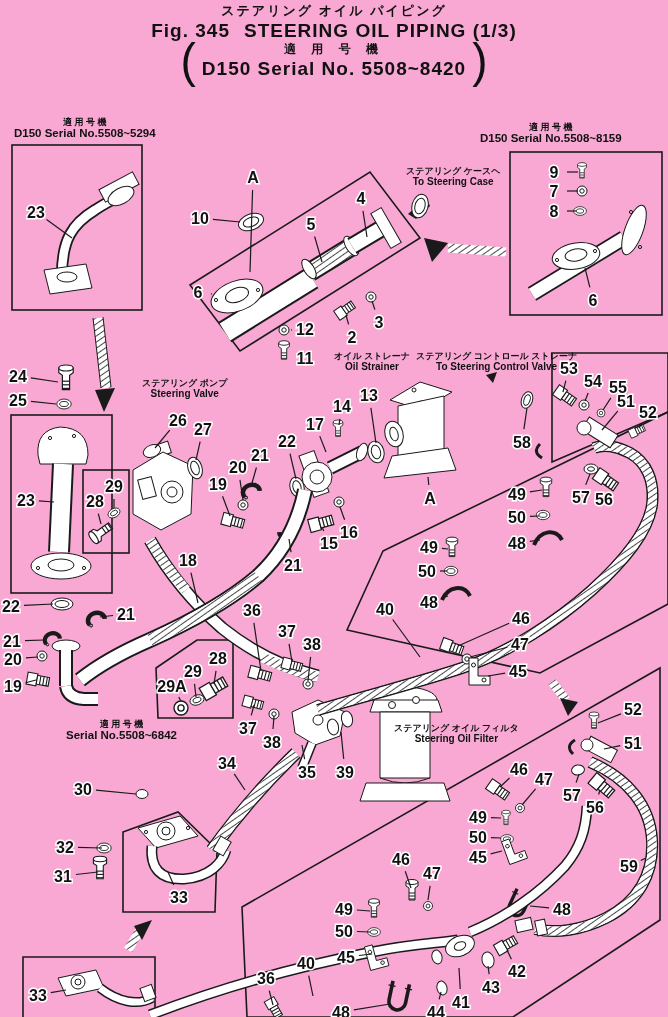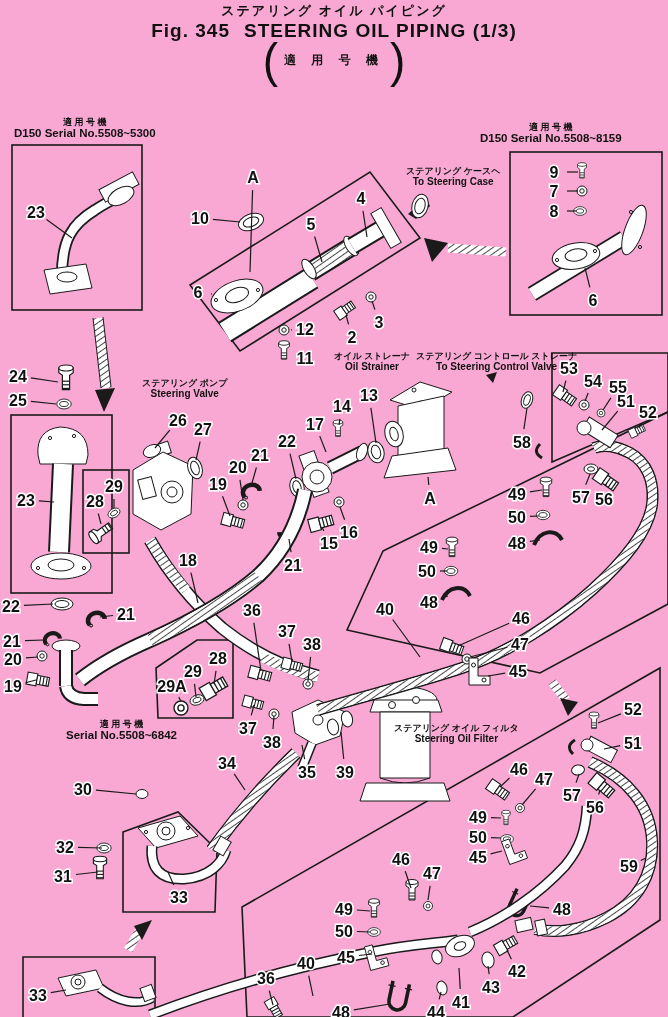--- a/index.html
+++ b/index.html
@@ -39,28 +39,29 @@
 
   <div id="hdr">
     <span class="t-ja">ステアリング オイル パイピング</span>
     <span class="t-en-row">
       <span class="fig">Fig. 345</span><span>STEERING OIL PIPING (1/3)</span>
     </span>
     <div class="ser-wrap">
       <span class="big-paren">(</span>
       <span class="ser-inner">
         <span class="a-ja">適 用 号 機</span>
+        <span class="a-en">D150 Serial No. 5508~8420</span>
       </span>
       <span class="big-paren">)</span>
     </div>
   </div>
 
   <div class="ann cap" style="left:14px;top:117px">
       <span class="ja">適 用 号 機</span>
-      <span class="en">D150 Serial No.5508~5300</span>
+      <span class="en">D150 Serial No.5508~5294</span>
     </div>
   <div class="ann cap" style="left:480px;top:122px">
       <span class="ja">適 用 号 機</span>
       <span class="en">D150 Serial No.5508~8159</span>
     </div>
   <div class="ann" style="left:406px;top:166px">
       <span class="ja">ステアリング ケースヘ</span>
       <span class="en">To Steering Case</span>
     </div>
   <div class="ann" style="left:142px;top:378px">

